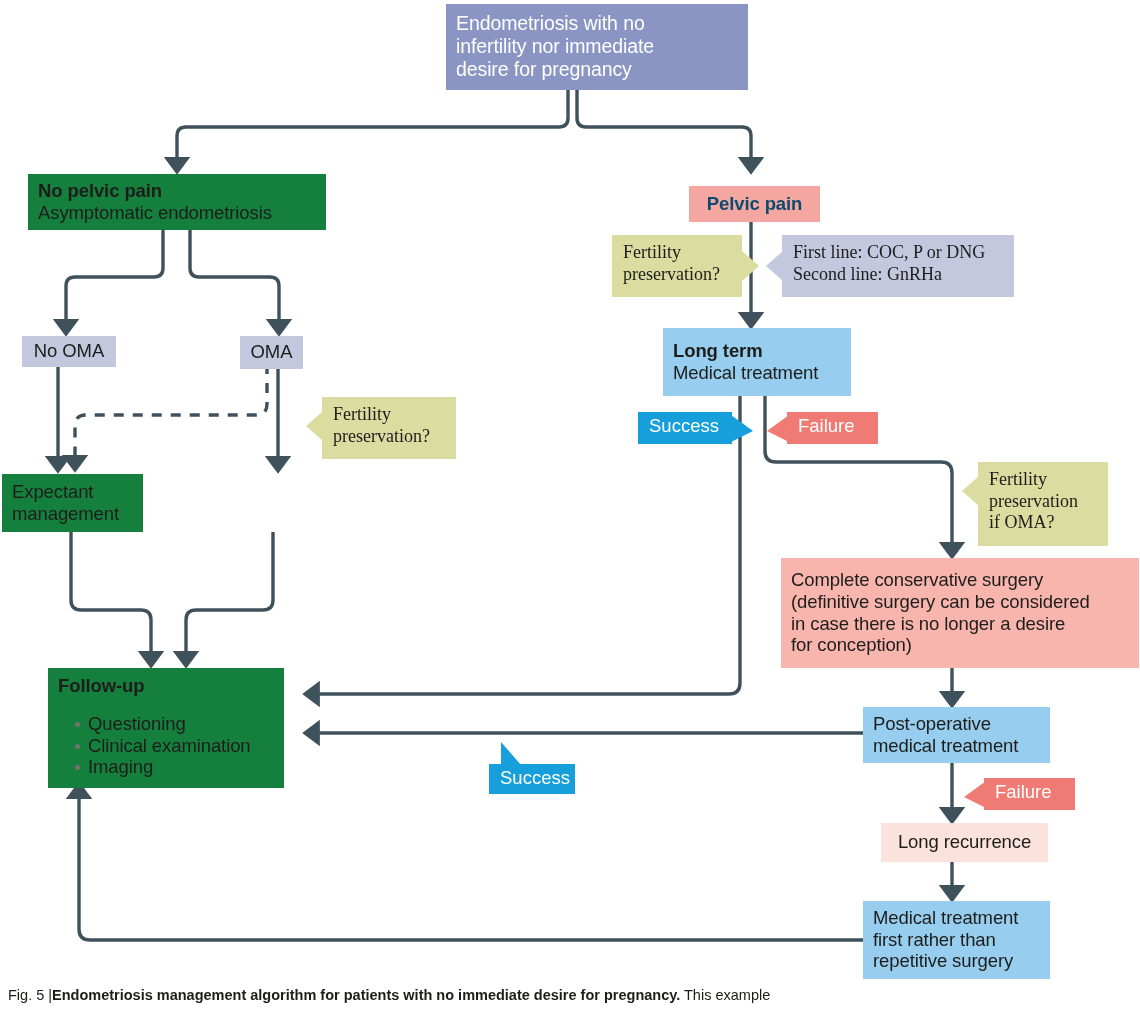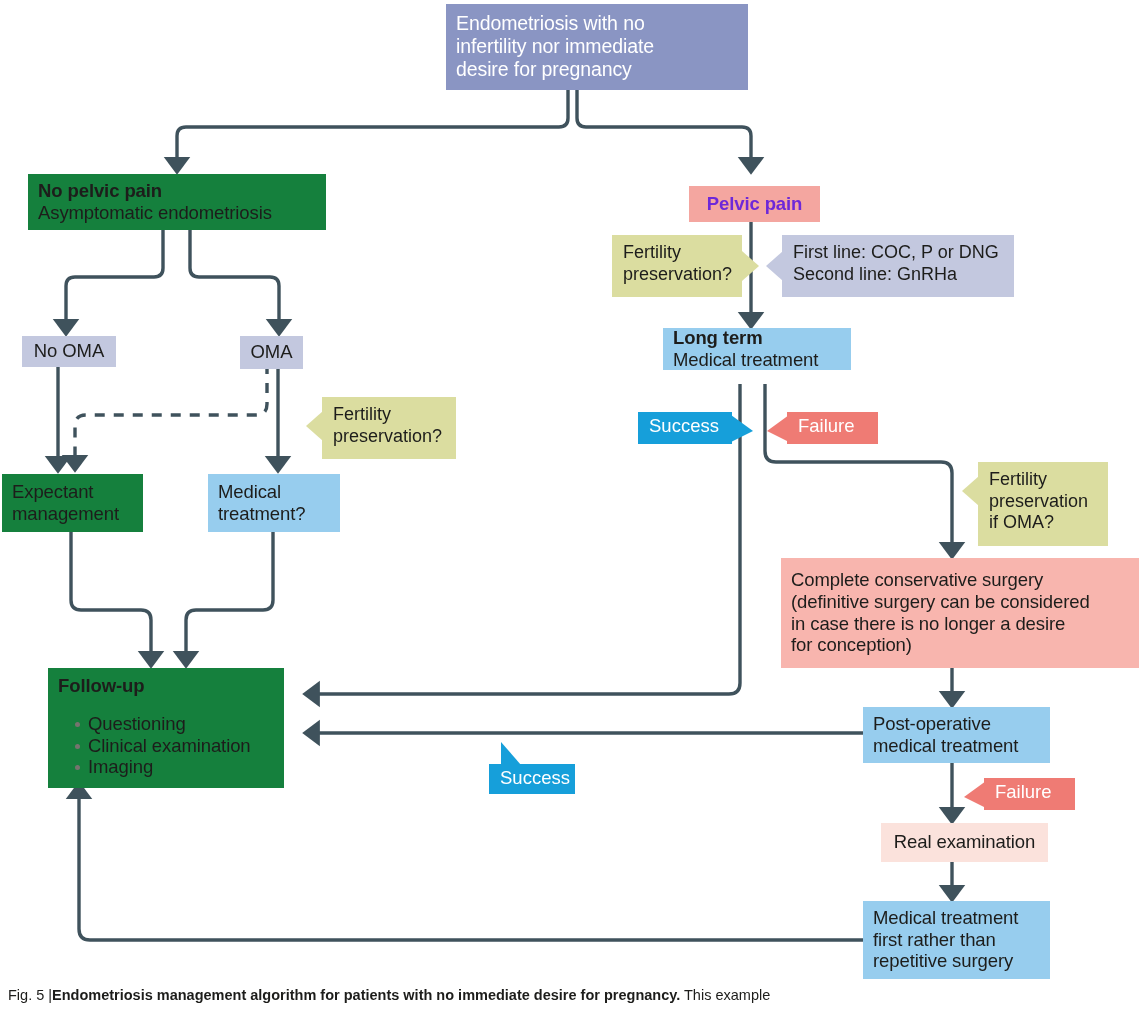--- a/index.html
+++ b/index.html
@@ -29,33 +29,34 @@
     line-height:1.18;
     letter-spacing:-0.1px;
   }
   .node .ttl{font-weight:bold;}
   .pad{padding:7px 10px 8px 10px;}
 
   
   .c-periwinkle{background:#8a95c3;color:#ffffff;}
   .c-lavender{background:#c3c8df;color:#1d1d1b;}
   .c-beige{background:#15803d;color:#1d1d1b;}
-  .c-salmon{background:#f4a6a0;color:#6d28d9;}
+  .c-salmon{background:#f4a6a0;color:#0c4a6e;}
   .c-salmon-soft{background:#f8b5ae;color:#1d1d1b;}
   .c-pinklite{background:#fbe2dc;color:#1d1d1b;}
   .c-skyblue{background:#97cdee;color:#1d1d1b;}
   .c-olive{background:#dbdda0;color:#1d1d1b;}
 
   
   .callout{position:absolute;}
   .callout .body{
     position:relative;
     box-sizing:border-box;
     padding:7px 11px 12px 11px;
     line-height:1.2;
+    font-family:Liberation Serif, serif;
   }
   .tag{
     position:absolute;
     box-sizing:border-box;
     padding:3px 11px 4px 11px;
     color:#ffffff;
     line-height:1.2;
     white-space:nowrap;
   }
   .c-successtag{background:#169fda;}
@@ -156,44 +157,40 @@
 
   <div class="node c-lavender pad" style="left:240px; top:336px; width:63px; height:33px; font-size:18.5px; align-items:center;">
     <span>OMA</span>
   </div>
 
   <div class="node c-beige pad" style="left:2px; top:474px; width:141px; height:58px; font-size:18.5px;">
     <span>Expectant</span>
     <span>management</span>
   </div>
 
-  <div class="node c-skyblue pad" style="left:208px; top:474px; width:132px; height:58px; font-size:18.5px;">
-    <span>Medical</span>
-    <span>treatment?</span>
-  </div>
-
-  <div class="node c-skyblue pad" style="left:663px; top:328px; width:188px; height:42px; font-size:18.5px;">
+
+  <div class="node c-skyblue pad" style="left:663px; top:328px; width:188px; height:68px; font-size:18.5px;">
     <span class="ttl">Long term</span>
     <span>Medical treatment</span>
   </div>
 
   <div class="node c-salmon-soft pad" style="left:781px; top:558px; width:358px; height:110px; font-size:18.5px;">
     <span>Complete conservative surgery</span>
     <span>(definitive surgery can be considered</span>
     <span>in case there is no longer a desire</span>
     <span>for conception)</span>
   </div>
 
   <div class="node c-skyblue pad" style="left:863px; top:707px; width:187px; height:56px; font-size:18.5px;">
     <span>Post-operative</span>
     <span>medical treatment</span>
   </div>
 
   <div class="node c-pinklite pad" style="left:881px; top:823px; width:167px; height:39px; font-size:18.5px; align-items:center;">
-    <span>Real examination</span>
+    <span>Long recurrence</span>
   </div>
 
   <div class="node c-skyblue pad" style="left:863px; top:901px; width:187px; height:78px; font-size:18.5px;">
     <span>Medical treatment</span>
     <span>first rather than</span>
     <span>repetitive surgery</span>
   </div>
 
   <div class="node c-beige pad" style="left:48px; top:668px; width:236px; height:120px; font-size:18.5px; justify-content:flex-start;">
     <span class="ttl">Follow-up</span>

